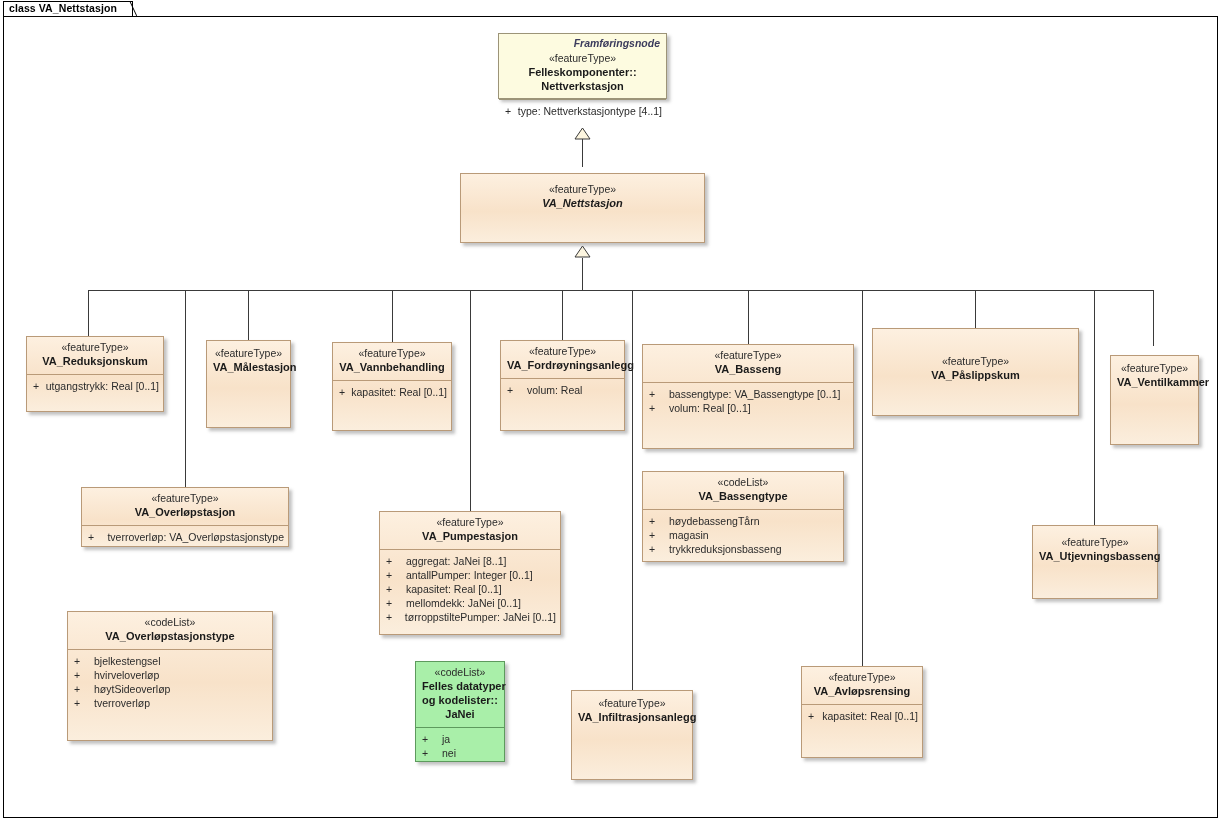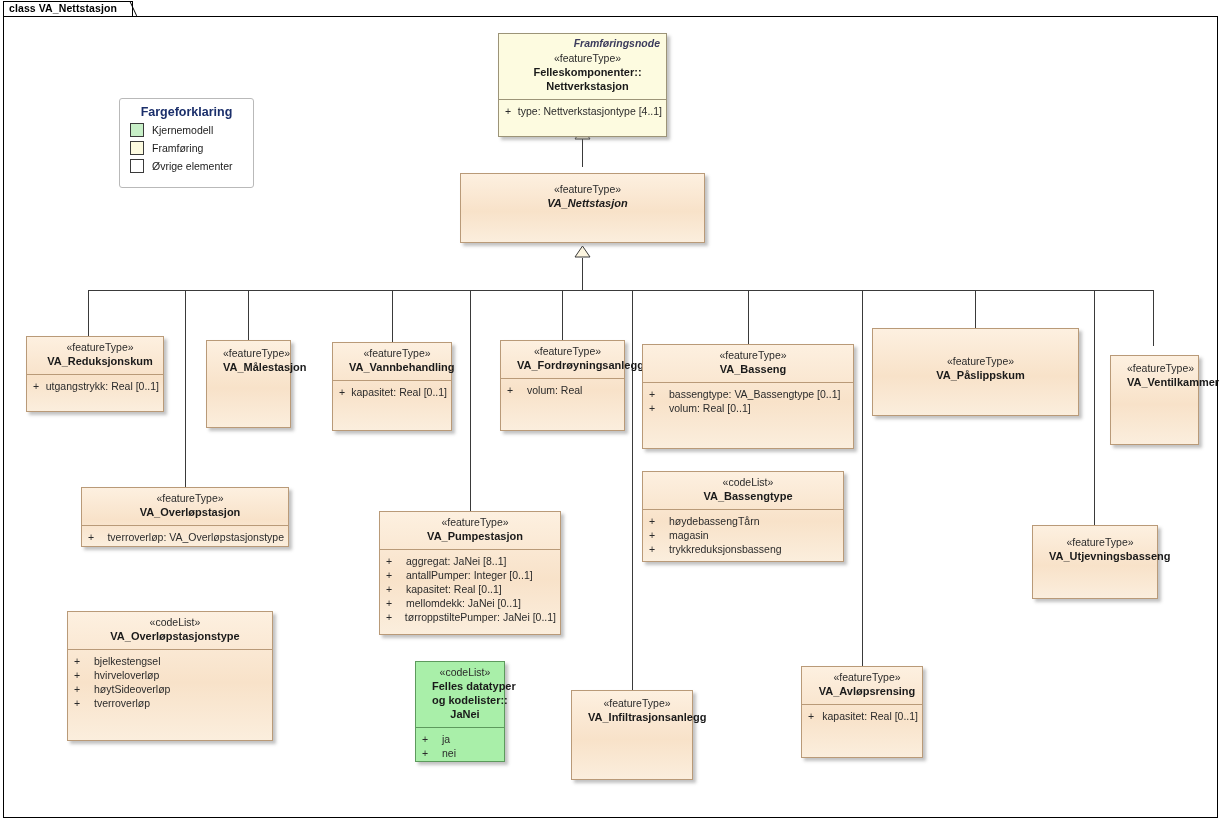--- a/index.html
+++ b/index.html
@@ -20,21 +20,21 @@
   .tri-wrap{position:absolute;}
   .tri-wrap svg{display:block;}
 
   
   .box{position:absolute;box-sizing:border-box;border:1px solid #9a8f80;
        box-shadow:3px 3px 3px rgba(120,120,120,.45);}
   .box.peach{background:linear-gradient(180deg,#fdf0e0 0%,#f8e2c9 55%,#fbeedd 100%);border-color:#b99a78;}
   .box.yellow{background:#fdfbe0;border-color:#9c9478;}
   .box.green{background:#a9efa9;border-color:#5d9a5d;}
 
-  .bx-head{padding:6px 6px 6px 16px;text-align:center;}
+  .bx-head{padding:6px 6px 6px 6px;text-align:center;}
   .bx-sub{padding:4px 4px 4px 6px;border-top:1px solid #b99a78;}
   .yellow .bx-sub{border-top-color:#9c9478;}
   .green .bx-sub{border-top-color:#5d9a5d;}
 
   .stereo{font-size:10.5px;color:#2b2b2b;line-height:13px;white-space:nowrap;}
   .cname{font-size:11px;font-weight:bold;color:#1a1a1a;line-height:14px;white-space:nowrap;}
   .cname.ital{font-style:italic;}
   .qual{font-size:10.5px;font-style:italic;font-weight:bold;color:#3b3b5c;text-align:right;padding:3px 6px 0 0;line-height:13px;}
 
   .attr{font-size:10.5px;color:#2b2b2b;line-height:14px;white-space:nowrap;display:flex;}
@@ -79,37 +79,22 @@
   <div class="ln lnv" style="left:392px;top:290px;height:52px;"></div>
   <div class="ln lnv" style="left:470px;top:290px;height:221px;"></div>
   <div class="ln lnv" style="left:562px;top:290px;height:50px;"></div>
   <div class="ln lnv" style="left:632px;top:290px;height:400px;"></div>
   <div class="ln lnv" style="left:748px;top:290px;height:54px;"></div>
   <div class="ln lnv" style="left:862px;top:290px;height:376px;"></div>
   <div class="ln lnv" style="left:975px;top:290px;height:38px;"></div>
   <div class="ln lnv" style="left:1094px;top:290px;height:235px;"></div>
   <div class="ln lnv" style="left:1153px;top:290px;height:56px;"></div>
 
-  <div id="legend">
-    <div id="legend-title">Fargeforklaring</div>
-    <div class="lg-row">
-      <span class="lg-sw" style="background:#c8f0c8;"></span>
-      <span class="lg-tx">Kjernemodell</span>
-    </div>
-    <div class="lg-row">
-      <span class="lg-sw" style="background:#fdfbe0;"></span>
-      <span class="lg-tx">Framføring</span>
-    </div>
-    <div class="lg-row">
-      <span class="lg-sw" style="background:#ffffff;"></span>
-      <span class="lg-tx">Øvrige elementer</span>
-    </div>
-  </div>
-
-  <div class="box yellow" style="left:498px;top:33px;width:169px;height:104px;">
+
+  <div class="box yellow" style="left:498px;top:33px;width:169px;height:66px;">
     <div class="qual">Framføringsnode</div>
     <div class="bx-head" style="padding-top:2px;">
       <div class="stereo">«featureType»</div>
       <div class="cname">Felleskomponenter::</div>
       <div class="cname">Nettverkstasjon</div>
     </div>
     <div class="bx-sub">
       <div class="attr">
           <span class="vis">+</span>
           <span>type: Nettverkstasjontype [4..1]</span>

